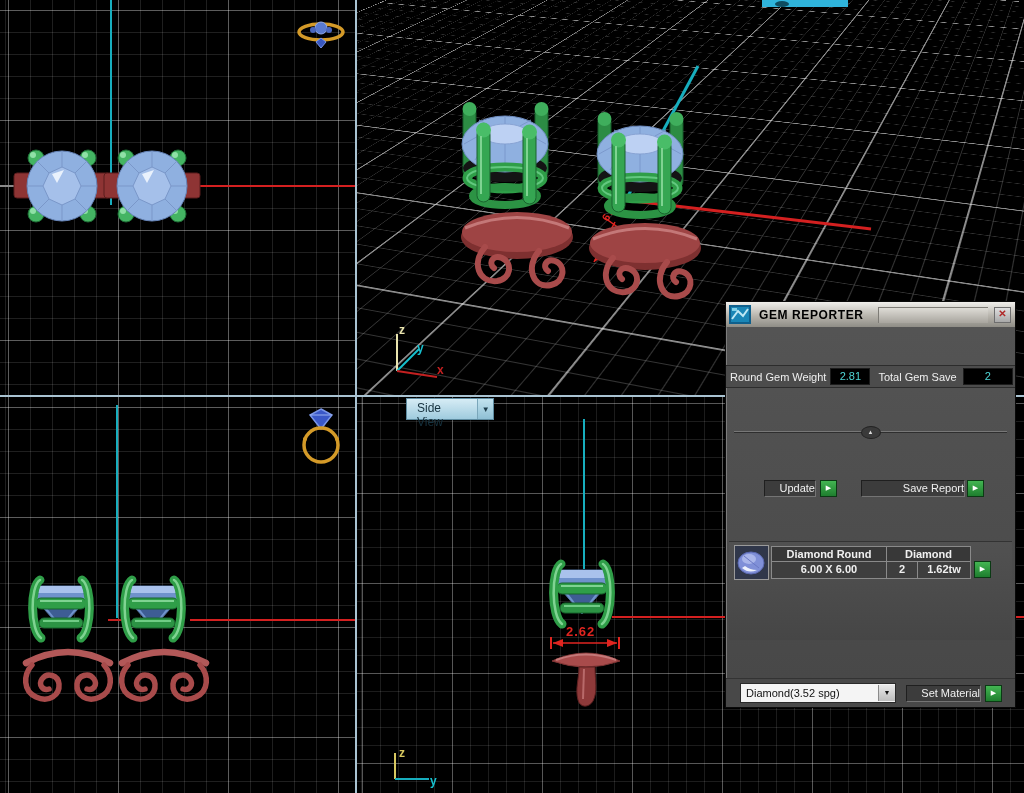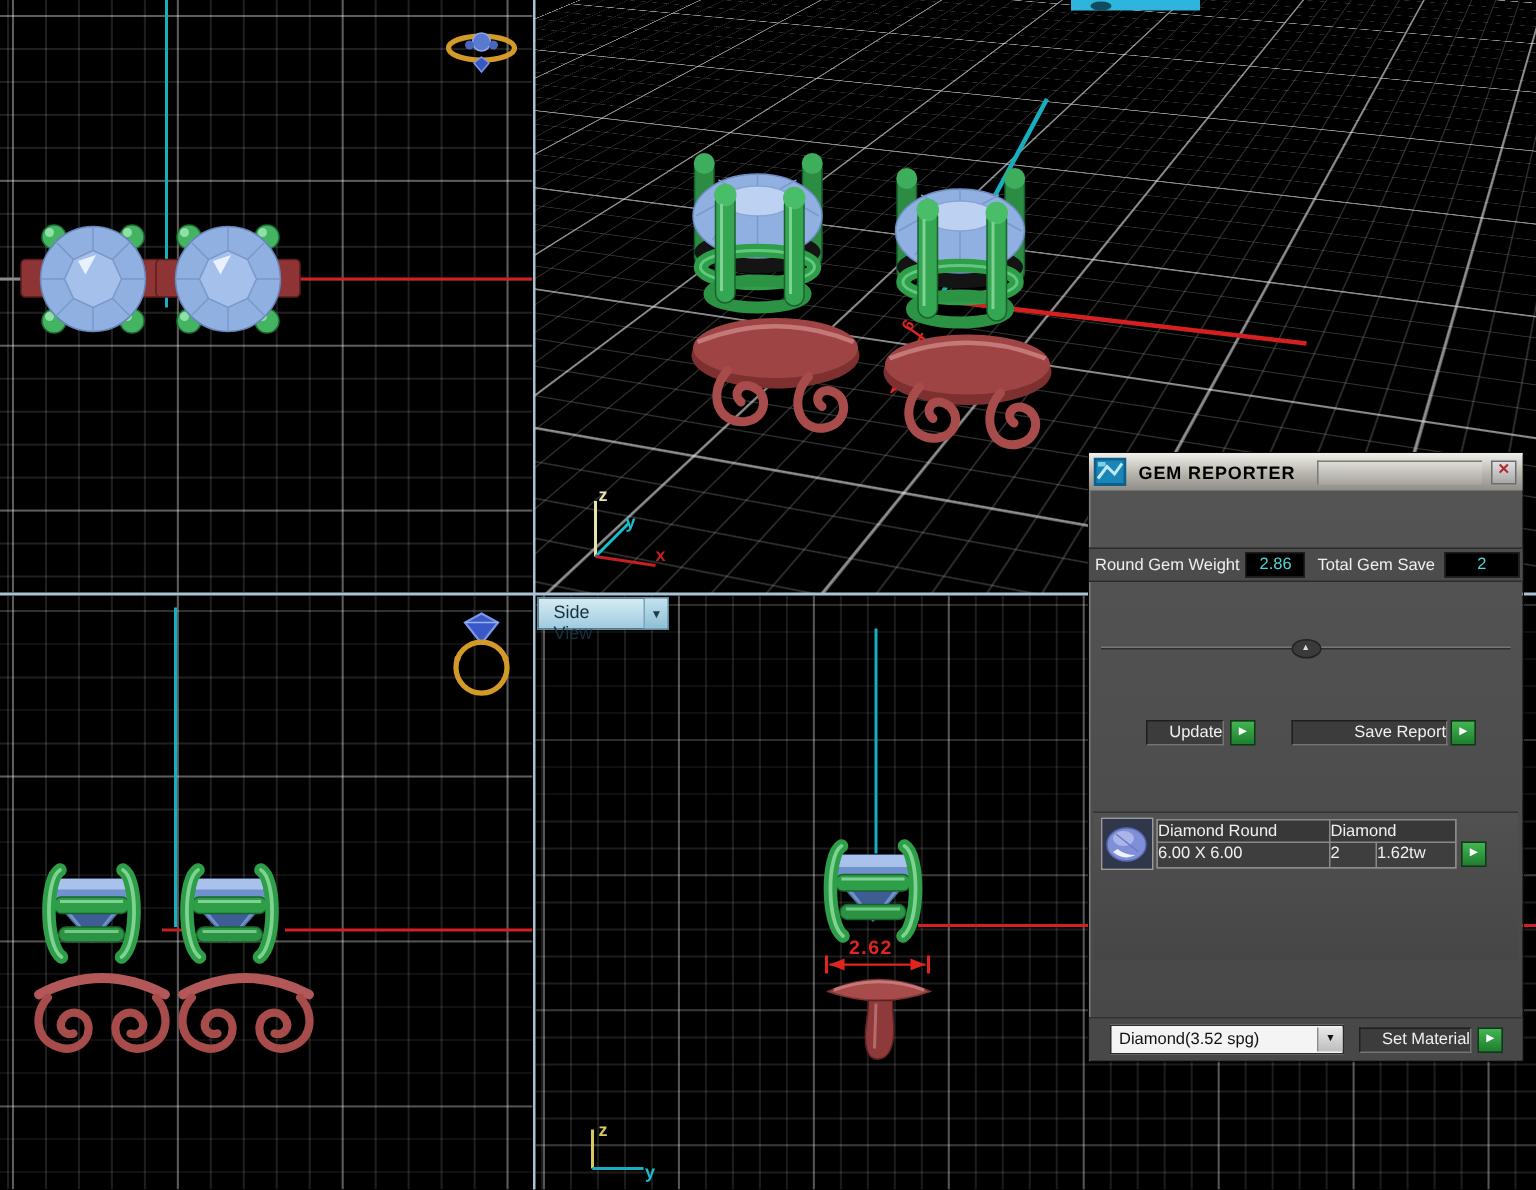--- a/index.html
+++ b/index.html
@@ -37,21 +37,21 @@
       repeating-linear-gradient(to bottom, rgba(230,230,230,.55) 0 2px, transparent 2px 130px),
       repeating-linear-gradient(to right, rgba(150,150,150,.35) 0 1px, transparent 1px 26px),
       repeating-linear-gradient(to bottom, rgba(150,150,150,.35) 0 1px, transparent 1px 26px);}
 
   .axis-label{position:absolute;font-size:12px;font-weight:bold;line-height:1;}
   .dim-text{position:absolute;color:#e02520;font-size:13px;font-weight:bold;letter-spacing:1px;}
 
   
   .view-tab{position:absolute;display:flex;align-items:stretch;height:20px;
     background:linear-gradient(#d6ecf5,#9fcbde);border:1px solid #5d8ba0;
-    color:#16323f;font-size:12px;z-index:4;}
+    color:#16323f;font-size:12px;z-index:4;margin-left:48px;}
   .view-tab .lbl{padding:2px 8px 0 10px;}
   .view-tab .arrow{width:15px;border-left:1px solid #7aa6ba;display:flex;align-items:center;
     justify-content:center;font-size:8px;color:#1d3d4c;background:linear-gradient(#c2e2ee,#8fc0d5);}
   #tab-persp{left:357px;top:0;width:86px;height:7px;background:#2fb4dc;border:none;z-index:4;}
   #tab-persp .dot{position:absolute;left:13px;top:1px;width:14px;height:6px;border-radius:50%;background:#0e4c60;}
 
   
   #panel{left:726px;top:302px;width:289px;height:405px;z-index:10;
     background:linear-gradient(#555,#474747);
     box-shadow:0 0 0 1px #0a0a0a, inset 1px 1px 0 #7d7d7d;
@@ -86,21 +86,21 @@
   #btn-update{width:50px;height:15px;line-height:15px;margin-left:38px;}
   #go-update{margin-left:4px;}
   #btn-save{width:102px;height:15px;line-height:15px;margin-left:24px;}
   #go-save{margin-left:2px;}
   #gem-area{flex:1;margin:2px 3px 0 3px;background:linear-gradient(#515151,#464646);
     border-top:1px solid #333;position:relative;}
   #gem-row{position:absolute;left:5px;top:3px;display:flex;}
   #gem-thumb{width:33px;height:33px;background:#323848;border:1px solid #9a9a9a;margin-right:2px;}
   #gem-table{display:grid;grid-template-columns:114px 30px 52px;grid-template-rows:14px 16px;
     border:1px solid #8a8a8a;background:#8a8a8a;grid-gap:1px;align-self:flex-start;margin-top:1px;}
-  #gem-table div{background:#3e3e3e;color:#f0f0f0;line-height:14px;font-size:11px;}
+  #gem-table div{background:#3e3e3e;color:#f0f0f0;text-align:center;line-height:14px;font-size:11px;font-weight:bold;}
   #gem-table .hdr{background:#383838;}
   #cell-type{grid-column:1;}
   #cell-mat{grid-column:2 / span 2;}
   #gem-go{align-self:flex-start;margin:16px 0 0 3px;}
   #material-row{height:28px;display:flex;align-items:center;border-top:1px solid #333;
     background:#484848;}
   #mat-combo{margin-left:14px;width:154px;height:18px;background:#f4f4f4;border:1px solid #2a2a2a;
     display:flex;align-items:center;color:#111;}
   #mat-combo .val{margin-left:5px;}
   #mat-combo .density{}
@@ -391,21 +391,21 @@
         <path d="M3,14 L9,6 L14,11 L19,4" stroke="#bfe8f4" stroke-width="2" fill="none"></path>
         <rect x="3" y="3" width="5" height="3" fill="#7fd0e8"></rect>
       </svg>
       <span class="title">GEM REPORTER</span>
       <span class="groove"></span>
       <div id="close-btn"><span>✕</span></div>
     </div>
 
     <div id="stats-row">
       <span class="stat-label">Round Gem Weight</span>
-      <span class="stat-value" id="val-weight">2.86</span>
+      <span class="stat-value" id="val-weight">2.81</span>
       <span class="stat-label">Total Gem Save</span>
       <span class="stat-value" id="val-count">2</span>
     </div>
 
     <div id="collapse-row">
       <div class="line"></div>
       <div id="collapse-btn"><span>▲</span></div>
     </div>
 
     <div id="buttons-row">

